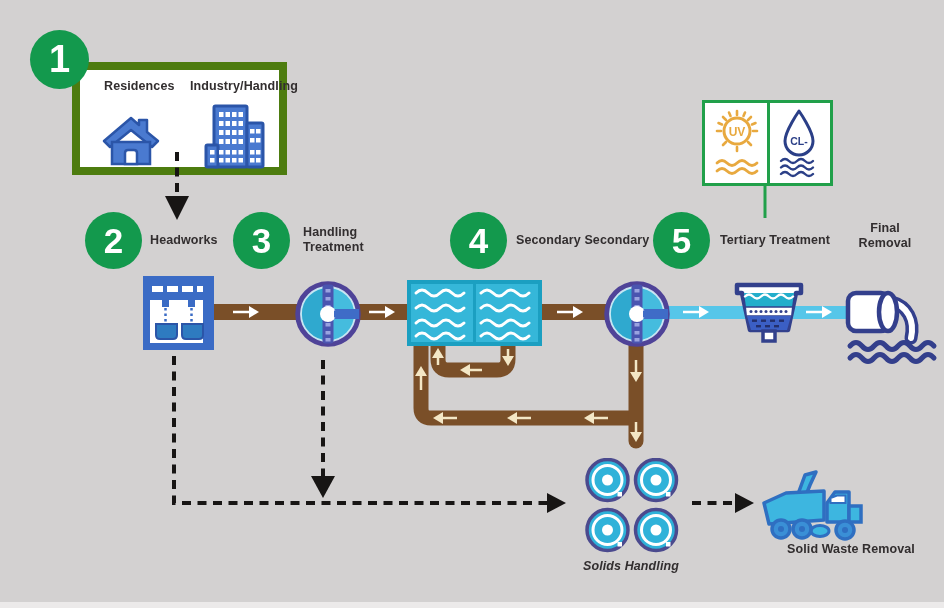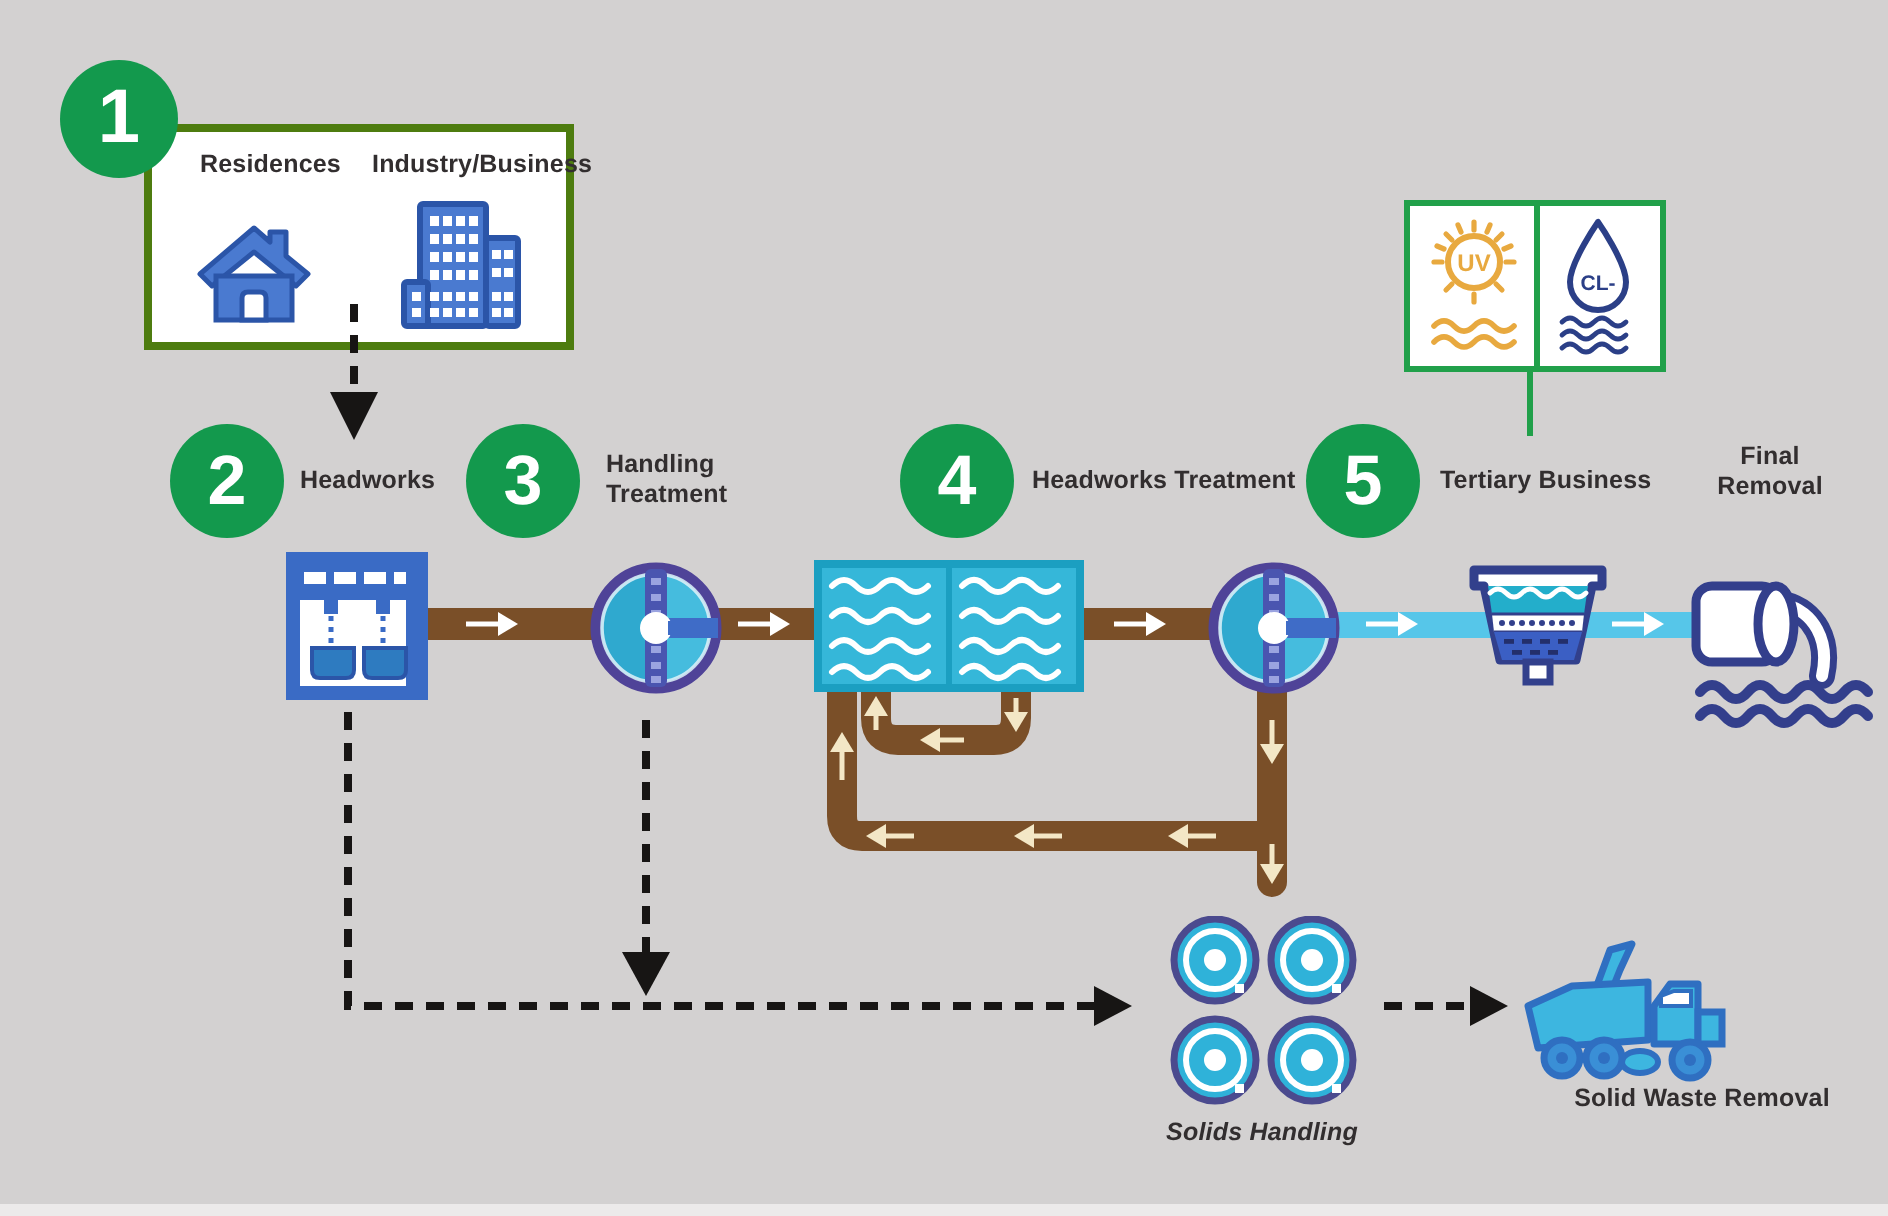--- a/index.html
+++ b/index.html
@@ -17,21 +17,21 @@
   .center{text-align:center;}
   .num{
     position:absolute;z-index:6;border-radius:50%;
     background:#13994d;color:#ffffff;
     display:flex;align-items:center;justify-content:center;
     font-family:"Liberation Sans",sans-serif;font-weight:700;
   }
   .icon{position:absolute;z-index:3;}
   #source-box{
     position:absolute;left:72px;top:62px;width:215px;height:113px;
-    background:#ffffff;border:4px solid #4d7c0f;box-sizing:border-box;z-index:2;
+    background:#ffffff;border:8px solid #4d7c0f;box-sizing:border-box;z-index:2;
   }
   #uv-box{
     position:absolute;left:702px;top:100px;width:131px;height:86px;
     background:#ffffff;border:3px solid #21a04a;box-sizing:border-box;z-index:2;padding-left:32px;
   }
   #uv-divider{position:absolute;left:62px;top:0;width:3px;height:80px;background:#21a04a;}
   #pipes-layer{position:absolute;left:0;top:0;z-index:1;pointer-events:none;}
   #dashed-layer{position:absolute;left:0;top:0;z-index:4;pointer-events:none;}
 </style>
 </head>
@@ -96,21 +96,21 @@
     <g fill="#171514">
       <polygon points="165,196 189,196 177,220"></polygon>
       <polygon points="547,493 547,513 566,503"></polygon>
       <polygon points="311,476 335,476 323,498"></polygon>
       <polygon points="735,493 735,513 754,503"></polygon>
     </g>
   </svg>
 
   <div id="source-box">
     <div class="lbl" style="left:24px;top:9px;">Residences</div>
-    <div class="lbl" style="left:110px;top:9px;">Industry/Business</div>
+    <div class="lbl" style="left:110px;top:9px;">Industry/Handling</div>
     <svg class="icon" style="left:21px;top:44px;" width="60" height="52" viewBox="0 0 60 52">
       <path d="M3,27 L30,4 L38,11 L38,6 L46,6 L46,18 L57,27 L51,33 L30,16 L9,33 Z" fill="#4a7ad0" stroke="#2b55a8" stroke-width="2.5" stroke-linejoin="round"></path>
       <rect x="11" y="28" width="38" height="22" fill="#4a7ad0" stroke="#2b55a8" stroke-width="2.5"></rect>
       <path d="M24,50 v-11 q0,-3 3,-3 h6 q3,0 3,3 v11 Z" fill="#ffffff" stroke="#2b55a8" stroke-width="2.5"></path>
     </svg>
     <svg class="icon" style="left:124px;top:34px;" width="62" height="66" viewBox="0 0 62 66">
       <g fill="#4a7ad0" stroke="#2b55a8" stroke-width="3" stroke-linejoin="round">
         <rect x="10" y="2" width="33" height="61" rx="1.5"></rect>
         <rect x="43" y="19" width="16" height="44" rx="1.5"></rect>
         <rect x="2" y="41" width="12" height="22" rx="1.5"></rect>
@@ -348,20 +348,20 @@
   </svg>
 
   <div class="num" style="left:30px;top:30px;width:59px;height:59px;font-size:38px;">1</div>
   <div class="num" style="left:85px;top:212px;width:57px;height:57px;font-size:35px;">2</div>
   <div class="num" style="left:233px;top:212px;width:57px;height:57px;font-size:35px;">3</div>
   <div class="num" style="left:450px;top:212px;width:57px;height:57px;font-size:35px;">4</div>
   <div class="num" style="left:653px;top:212px;width:57px;height:57px;font-size:35px;">5</div>
 
   <div class="lbl" style="left:150px;top:233px;white-space:nowrap;">Headworks</div>
   <div class="lbl" style="left:303px;top:225px;width:76px;">Handling Treatment</div>
-  <div class="lbl" style="left:516px;top:233px;white-space:nowrap;">Headworks Treatment</div>
-  <div class="lbl" style="left:720px;top:233px;white-space:nowrap;">Tertiary Business</div>
+  <div class="lbl" style="left:516px;top:233px;white-space:nowrap;">Secondary Secondary</div>
+  <div class="lbl" style="left:720px;top:233px;white-space:nowrap;">Tertiary Treatment</div>
   <div class="lbl center" style="left:853px;top:221px;width:64px;">Final Removal</div>
   <div class="lbl center" style="left:571px;top:559px;width:120px;font-style:italic;">Solids Handling</div>
   <div class="lbl center" style="left:740px;top:542px;width:142px;margin-left:40px;">Solid Waste Removal</div>
 
   <div id="bottom-strip"></div>
 </div>
 
 </body></html>

